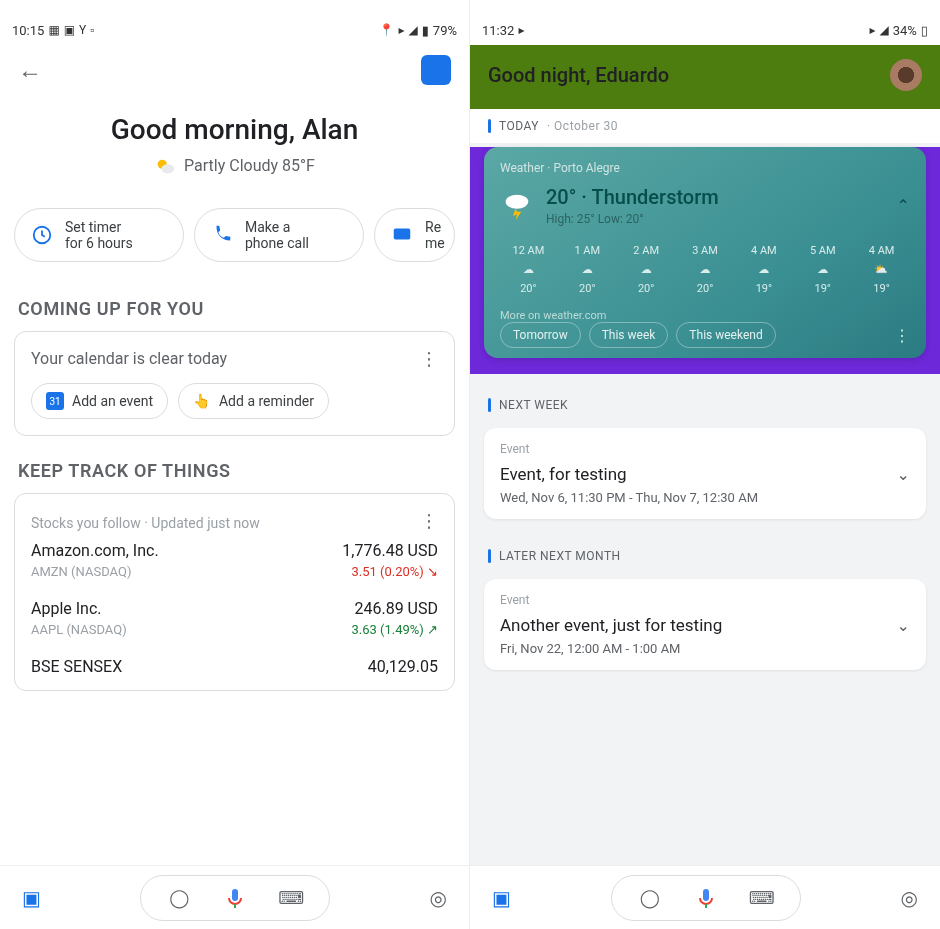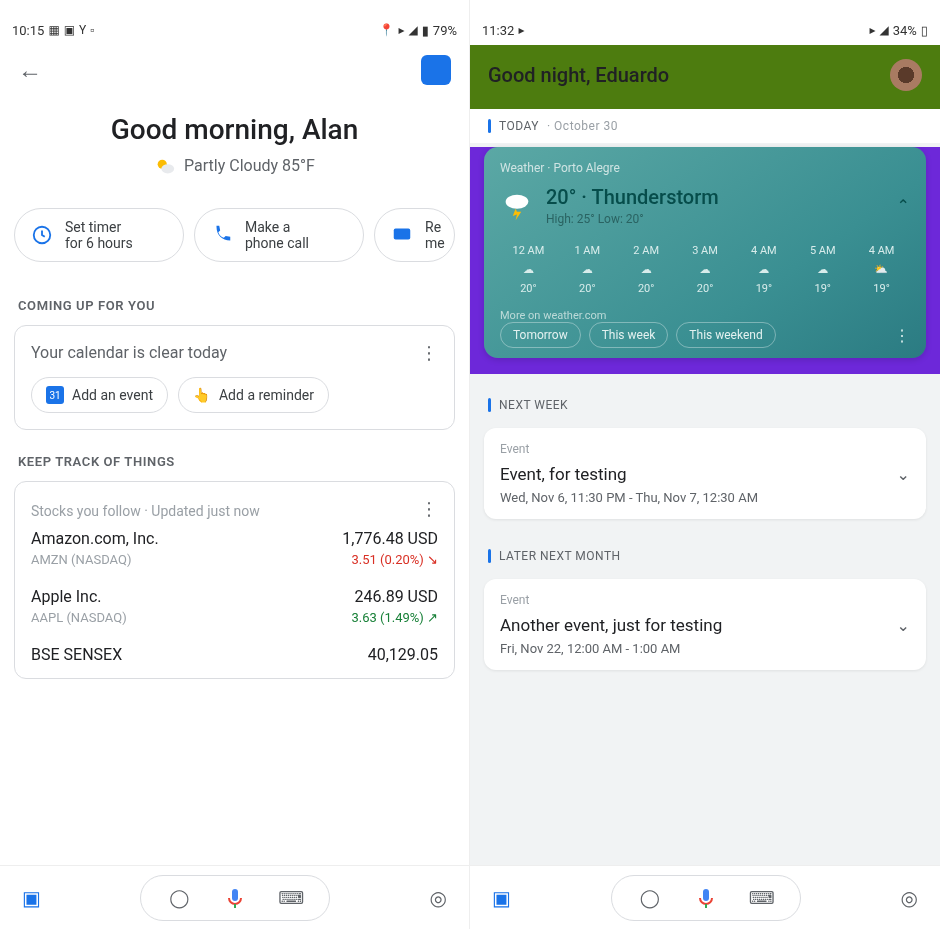--- a/index.html
+++ b/index.html
@@ -23,21 +23,21 @@
 .weather-cur { margin-top: 10px; color: #5f6368; font-size: 16px; display: flex; align-items: flex-start; justify-content: center; gap: 8px; }
 .sun-cloud { display: inline-block; width: 22px; height: 22px; }
 
 
 .chips { display: flex; gap: 10px; padding: 12px 14px; overflow: hidden; }
 .chip { border: 1px solid #dadce0; border-radius: 28px; padding: 10px 16px; display: flex; align-items: center; gap: 12px; font-size: 14px; color: #3c4043; min-width: 170px; }
 .chip.partial { min-width: 60px; }
 .chip .ci { width: 22px; height: 22px; display: flex; align-items: center; justify-content: center; }
 
 
-.sec-h { font-size: 13px; font-weight: 600; color: #5f6368; letter-spacing: .6px; padding: 24px 18px 12px 18px; }
+.sec-h { font-size: 18px; font-weight: 600; color: #5f6368; letter-spacing: .6px; padding: 24px 18px 12px 18px; }
 
 
 .card { margin: 0 14px; border: 1px solid #dadce0; border-radius: 12px; padding: 16px; }
 .card-top { display: flex; justify-content: space-between; align-items: center; }
 .cal-clear { color: #5f6368; font-size: 16px; }
 .dots { color: #5f6368; font-size: 18px; }
 .mini-chips { display: flex; gap: 10px; margin-top: 14px; }
 .mini-chip { border: 1px solid #dadce0; border-radius: 22px; padding: 8px 14px; display: flex; align-items: center; gap: 8px; font-size: 14px; color: #3c4043; }
 .mini-chip .mi { width: 18px; height: 18px; display: flex; align-items: center; justify-content: center; font-size: 14px; }
 

